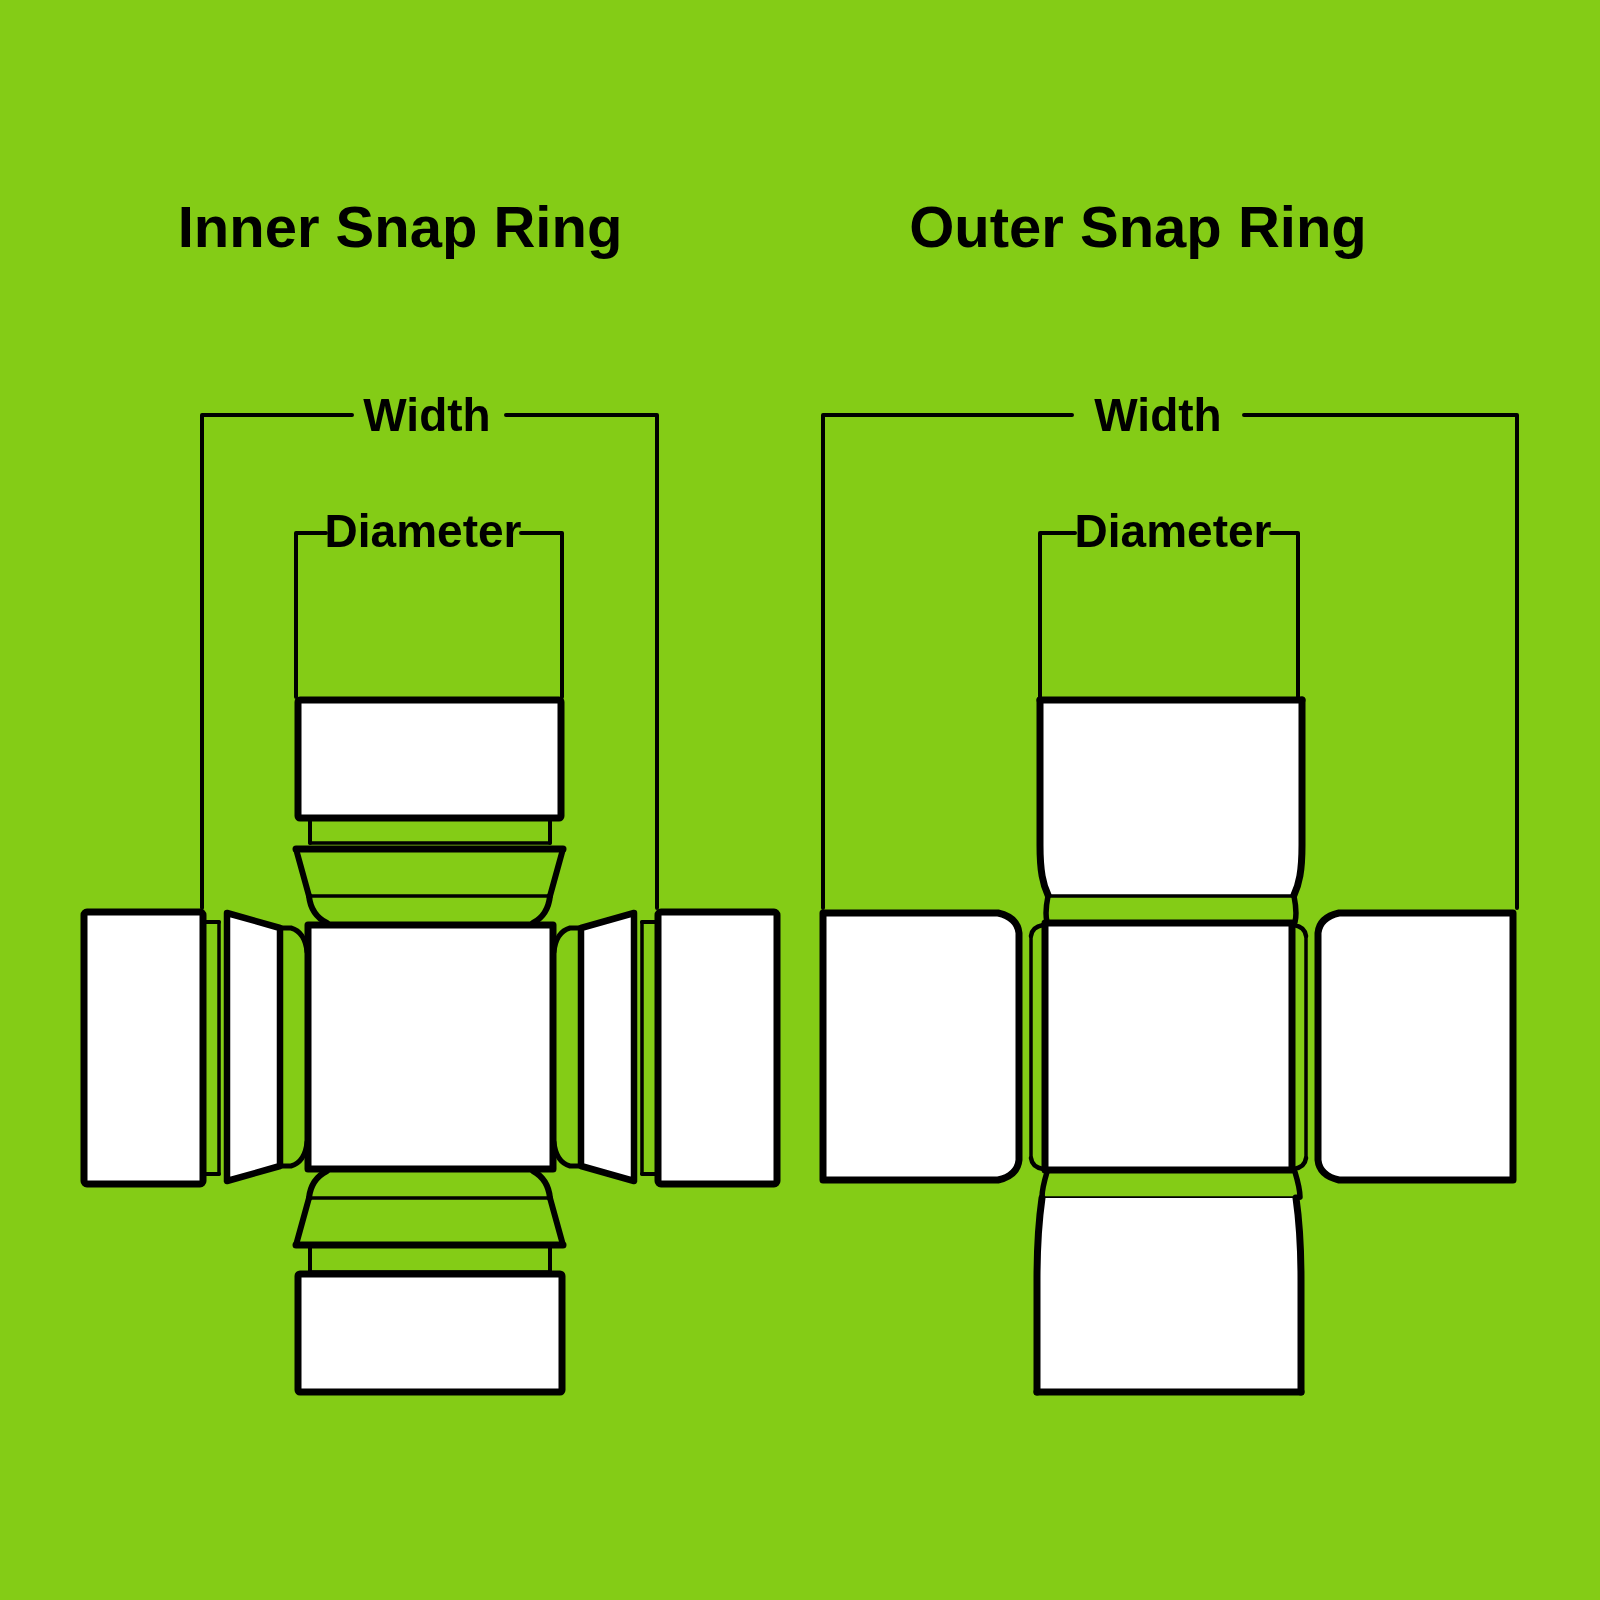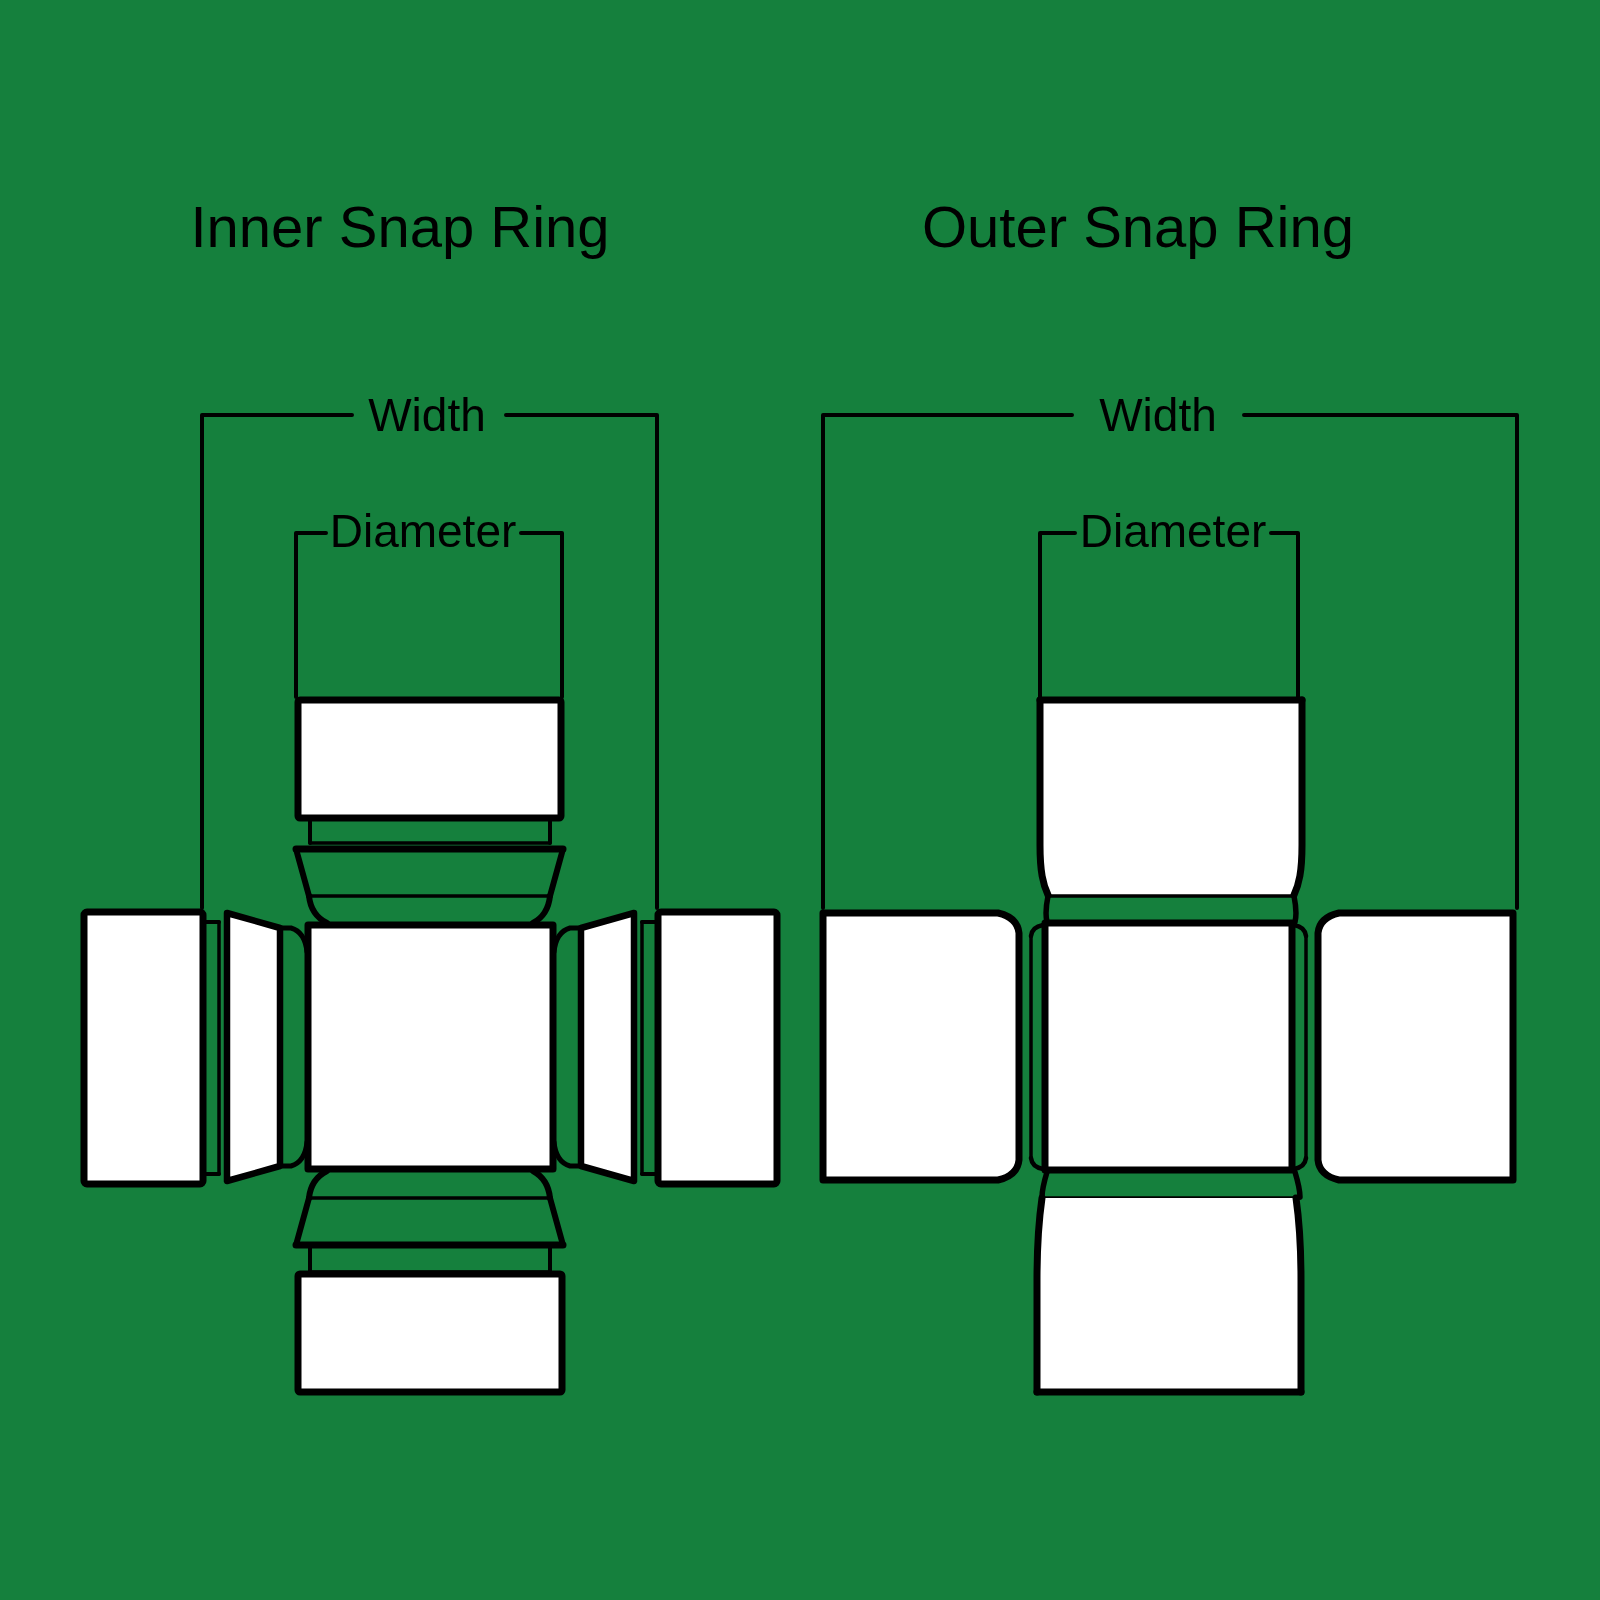--- a/index.html
+++ b/index.html
@@ -14,21 +14,21 @@
   text{
     font-family:"Liberation Sans", sans-serif;
     fill:currentColor;stroke:none;
   }
   .title{font-size:58px;letter-spacing:0px;}
   .dimlabel{font-size:46px;}
 </style>
 </head>
 <body>
 
-<div class="canvas" style="color: rgb(0, 0, 0); background: #15803d;">
+<div class="canvas" style="color: rgb(0, 0, 0); background: #84cc16; font-weight: bold;">
 <svg width="1600" height="1600" viewBox="0 0 1600 1600">
 
   <g>
     <text class="title" x="400" y="247" text-anchor="middle">Inner Snap Ring</text>
 
     <path class="line" stroke-width="4" d="M202,908 V415 H352"></path>
     <path class="line" stroke-width="4" d="M506,415 H657 V908"></path>
     <text class="dimlabel" x="427" y="431" text-anchor="middle">Width</text>
 
     <path class="line" stroke-width="4" d="M296,697 V533 H326"></path>

